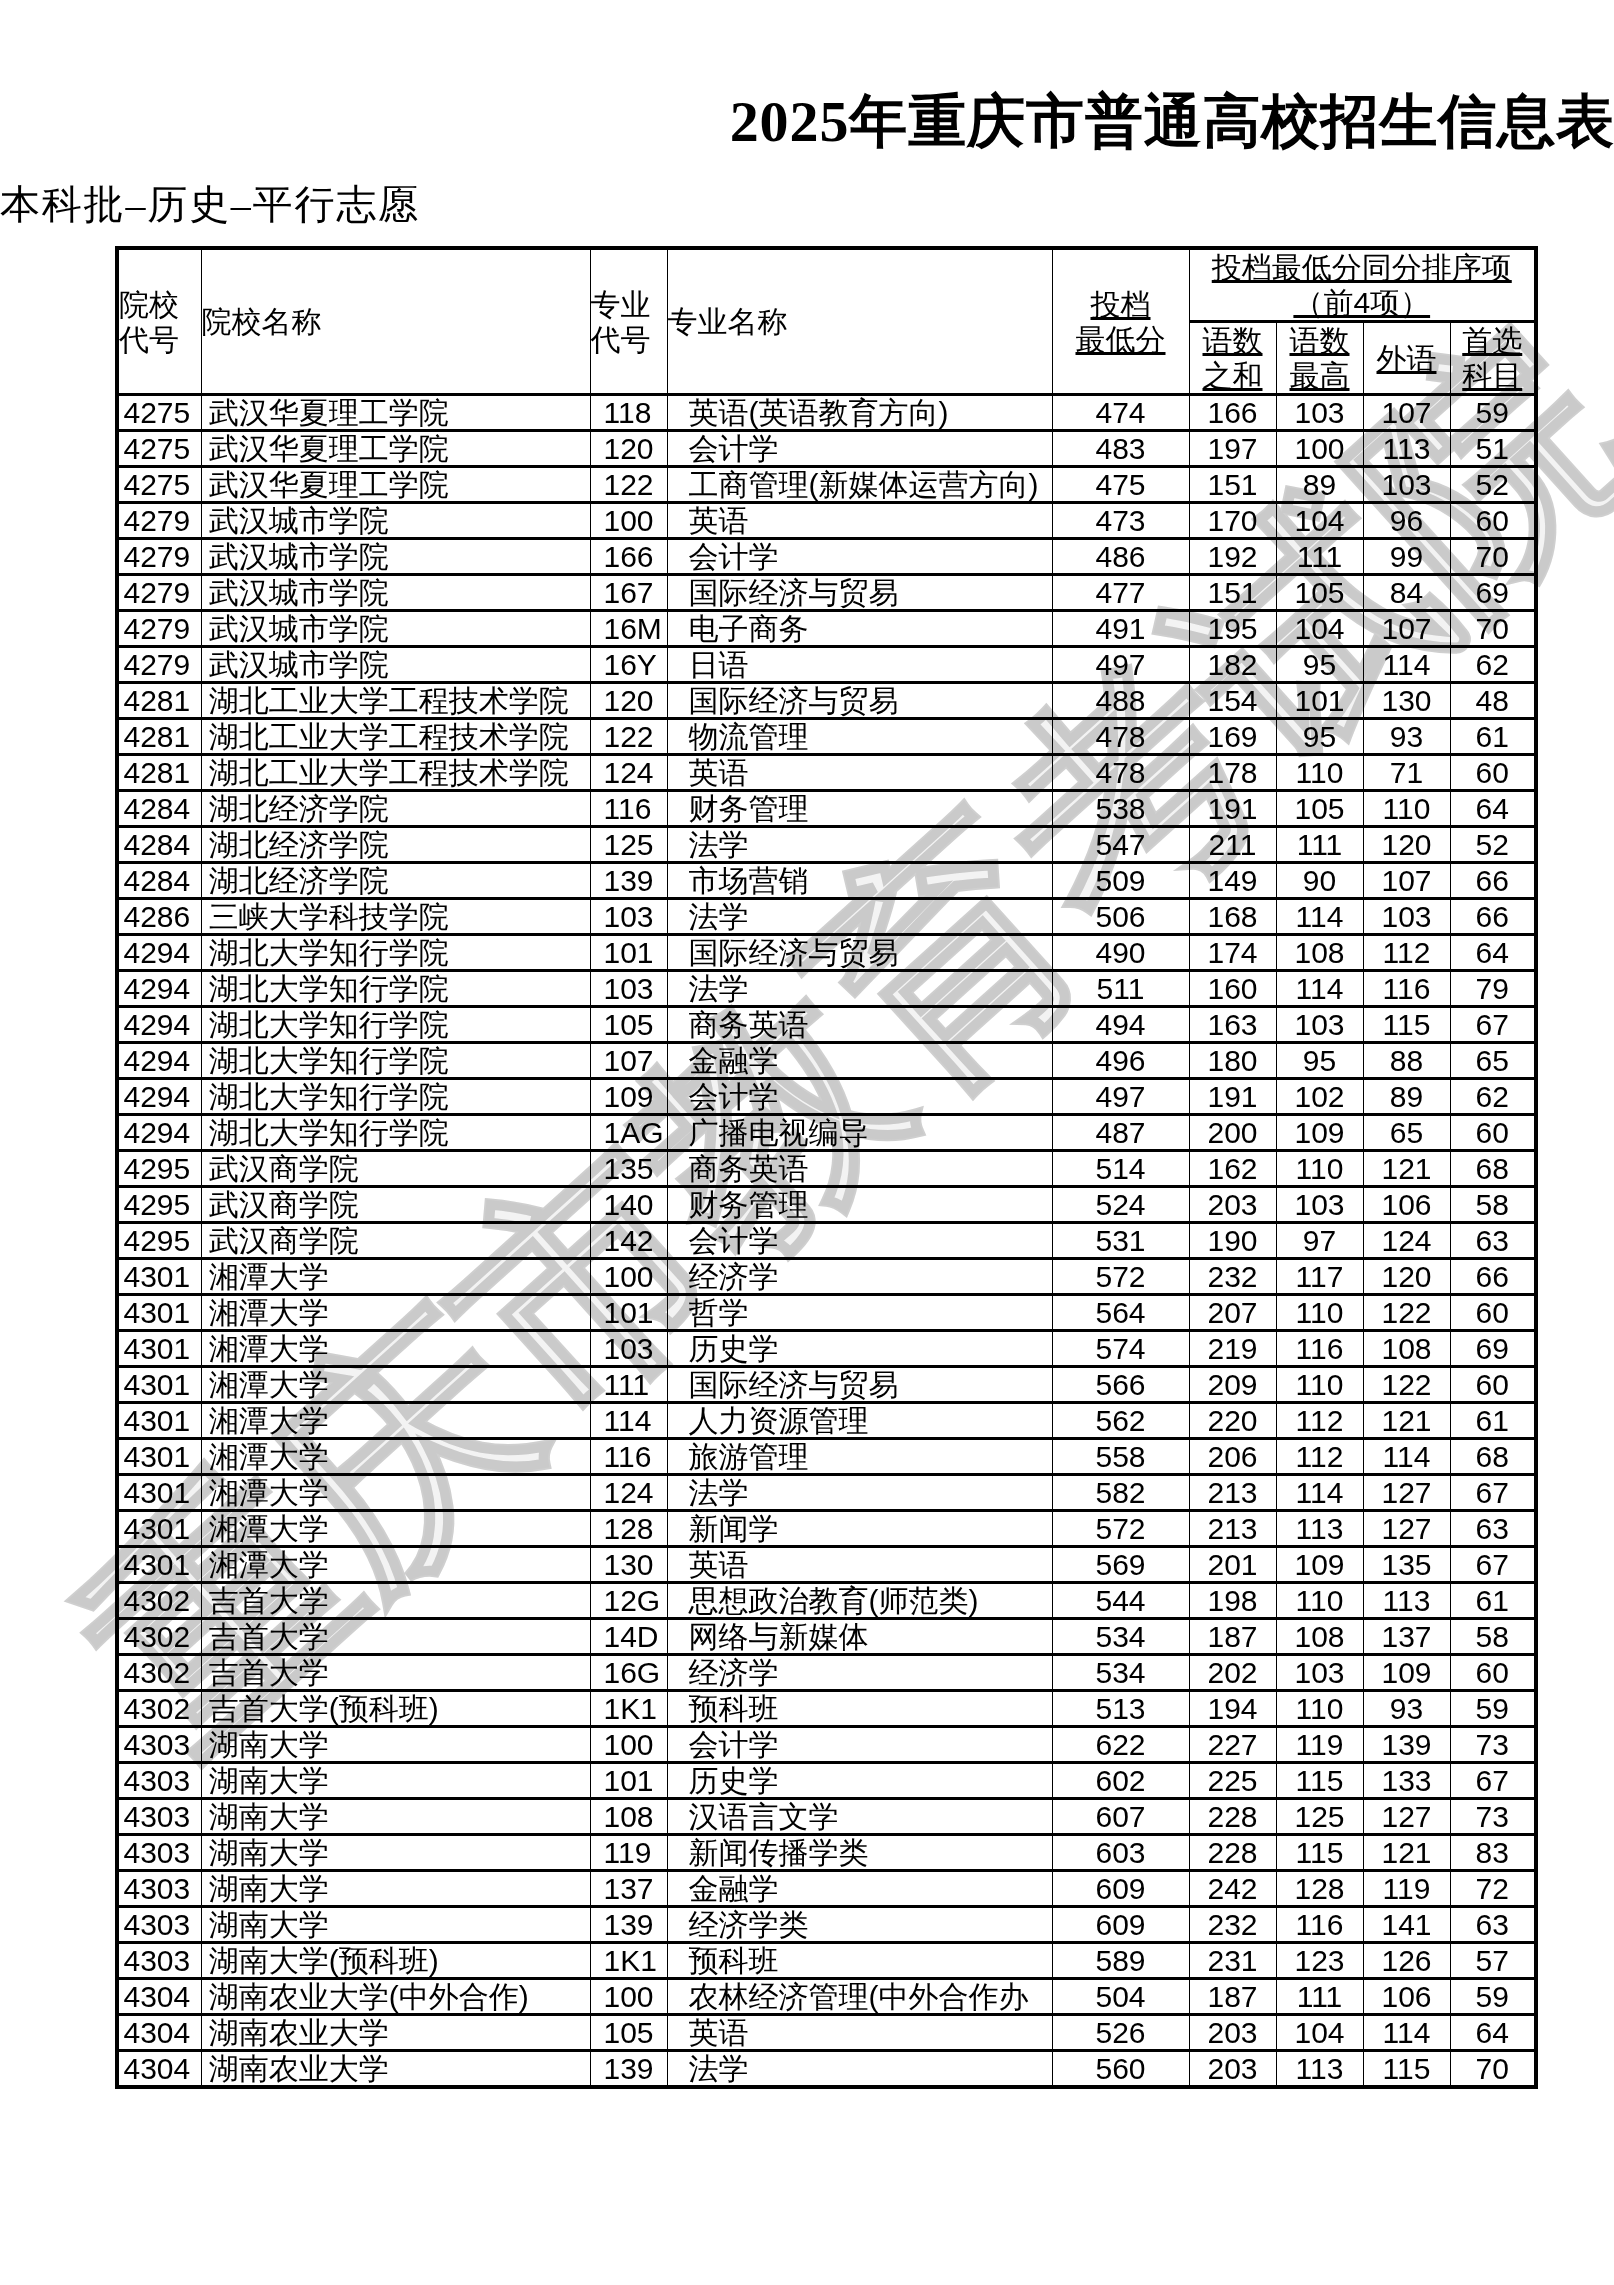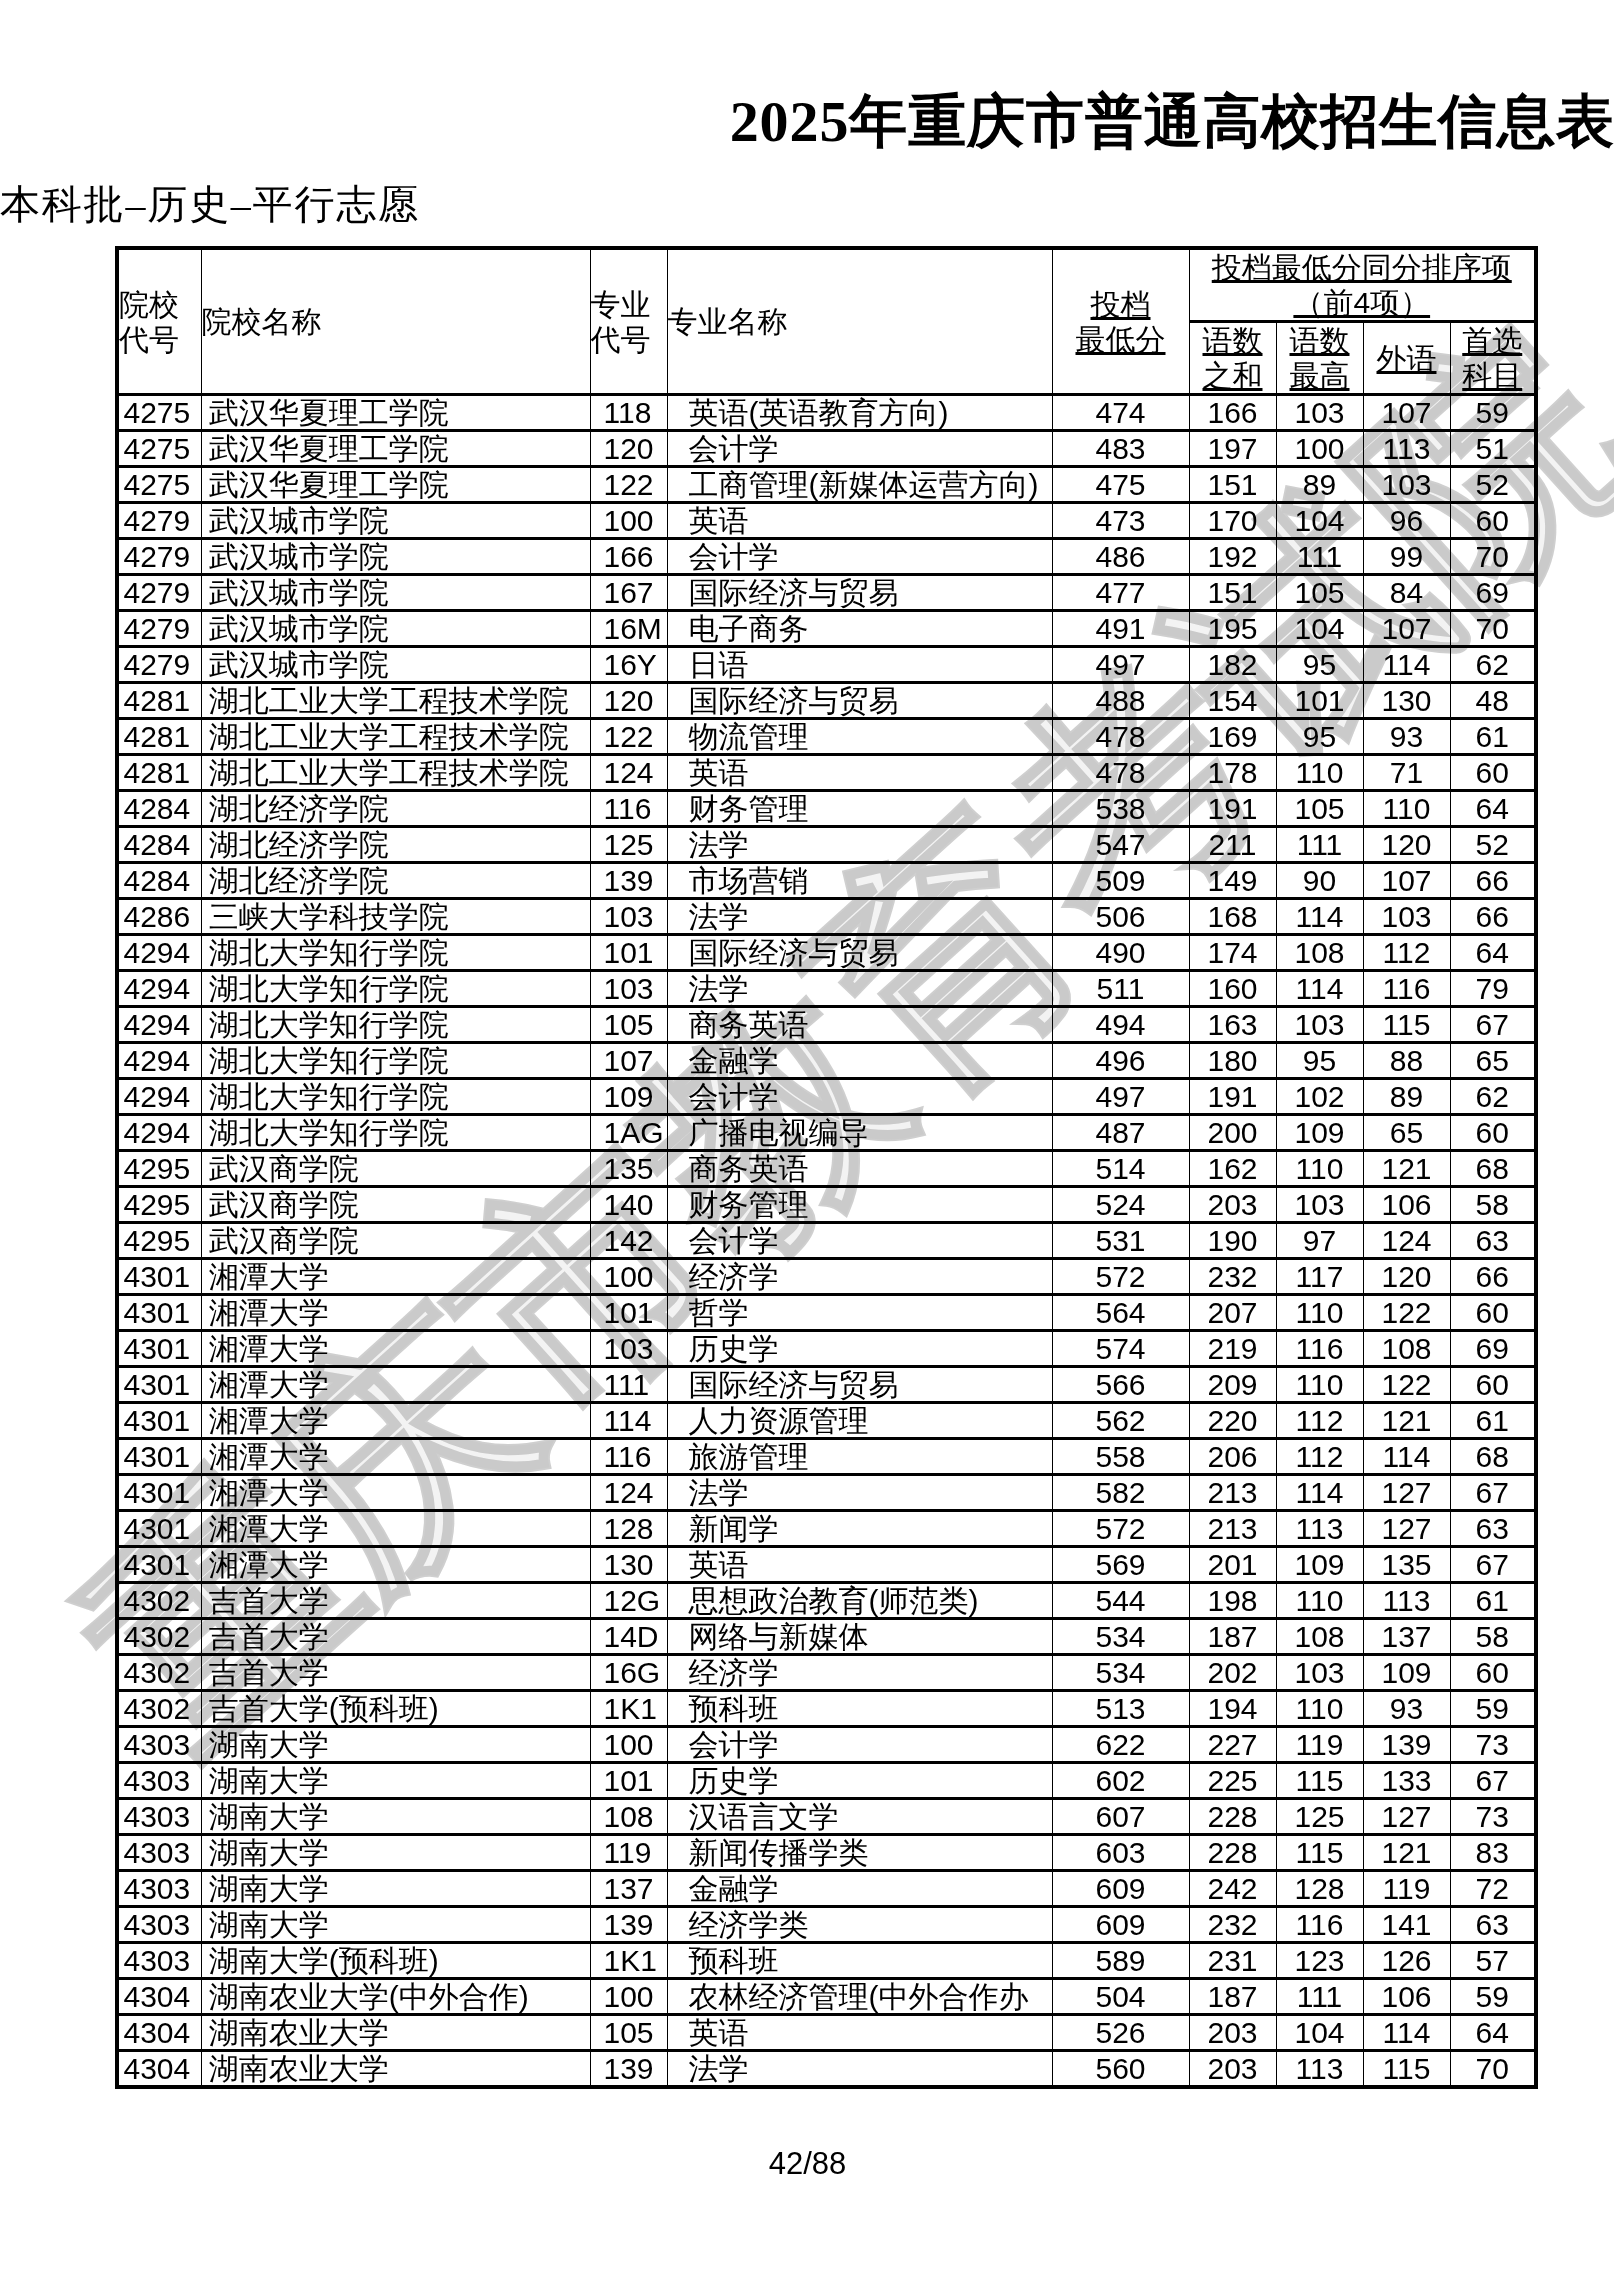--- a/index.html
+++ b/index.html
@@ -662,16 +662,15 @@
           <td class="c3">法学</td>
           <td class="c4">560</td>
           <td class="c5">203</td>
           <td class="c6">113</td>
           <td class="c7">115</td>
           <td class="c8">70</td>
         </tr>
       </tbody>
   </table>
 
-  <div class="page-number">42/88</div>
 
 </div>
 
 
 </body></html>

